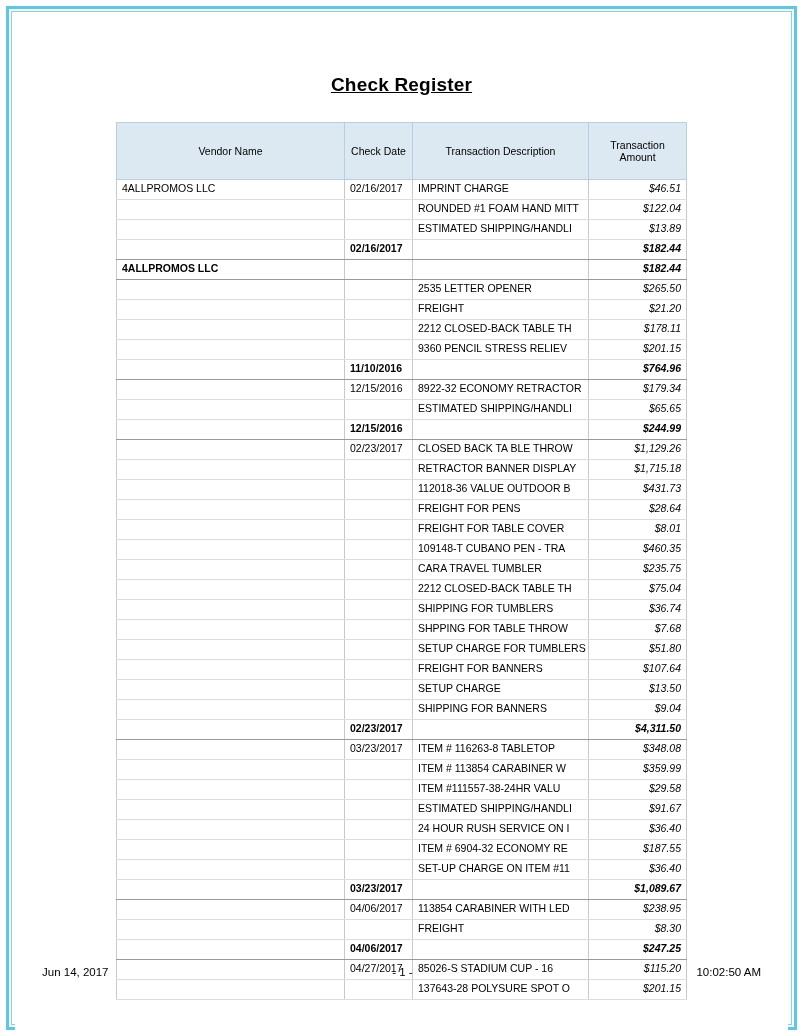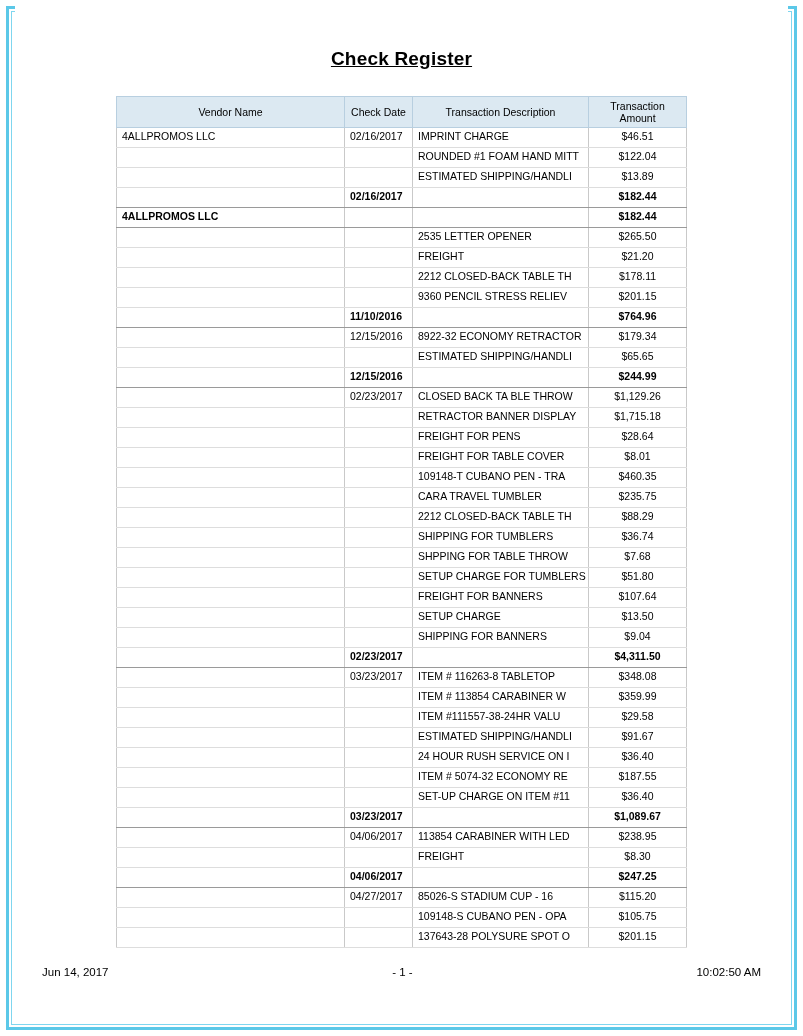--- a/index.html
+++ b/index.html
@@ -32,21 +32,21 @@
     left: 11px;
     top: 11px;
     width: 781px;
     height: 1014px;
     border: 1px solid #7fd6ef;
     box-sizing: border-box;
   }
   .sheet {
     position: absolute;
     left: 15px;
-    top: 4px;
+    top: 30px;
     width: 773px;
     height: 1006px;
     background: #ffffff;
   }
   .title {
     text-align: center;
     font-size: 19px;
     font-weight: bold;
     color: #000000;
     text-decoration: underline;
@@ -64,21 +64,21 @@
   table.register col.c3 { width: 176px; }
   table.register col.c4 { width: 98px; }
 
   table.register th {
     background: #dce9f2;
     border: 1px solid #b8cfe0;
     font-size: 10.5px;
     font-weight: normal;
     color: #000000;
     text-align: center;
-    padding: 3px 4px;
+    padding: 16px 4px;
     height: 15px;
   }
   table.register td {
     border-left: 1px solid #c9c9c9;
     border-right: 1px solid #c9c9c9;
     border-bottom: 1px solid #dddddd;
     font-size: 10.5px;
     color: #000000;
     padding: 2px 5px;
     height: 15px;
@@ -92,22 +92,23 @@
   }
   td.datecell {
     border-bottom: none;
     white-space: nowrap;
   }
   td.desc {
     white-space: nowrap;
     overflow: hidden;
   }
   td.amount {
-    text-align: center;
+    text-align: right;
     white-space: nowrap;
+    font-style: italic;
   }
   tr.subtotal td {
     font-weight: bold;
     border-top: 1px solid #9a9a9a;
     border-bottom: 1px solid #9a9a9a;
     background: #ffffff;
   }
   tr.grand td {
     font-weight: bold;
     border-top: 1px solid #9a9a9a;
@@ -239,20 +240,26 @@
           </tr>
           <tr>
             <td class="vendor"></td>
             <td class="datecell"></td>
             <td class="desc">RETRACTOR BANNER DISPLAY</td>
             <td class="amount">$1,715.18</td>
           </tr>
           <tr>
             <td class="vendor"></td>
             <td class="datecell"></td>
+            <td class="desc">112018-36 VALUE OUTDOOR B</td>
+            <td class="amount">$431.73</td>
+          </tr>
+          <tr>
+            <td class="vendor"></td>
+            <td class="datecell"></td>
             <td class="desc">FREIGHT FOR PENS</td>
             <td class="amount">$28.64</td>
           </tr>
           <tr>
             <td class="vendor"></td>
             <td class="datecell"></td>
             <td class="desc">FREIGHT FOR TABLE COVER</td>
             <td class="amount">$8.01</td>
           </tr>
           <tr>
@@ -264,21 +271,21 @@
           <tr>
             <td class="vendor"></td>
             <td class="datecell"></td>
             <td class="desc">CARA TRAVEL TUMBLER</td>
             <td class="amount">$235.75</td>
           </tr>
           <tr>
             <td class="vendor"></td>
             <td class="datecell"></td>
             <td class="desc">2212 CLOSED-BACK TABLE TH</td>
-            <td class="amount">$88.29</td>
+            <td class="amount">$75.04</td>
           </tr>
           <tr>
             <td class="vendor"></td>
             <td class="datecell"></td>
             <td class="desc">SHIPPING FOR TUMBLERS</td>
             <td class="amount">$36.74</td>
           </tr>
           <tr>
             <td class="vendor"></td>
             <td class="datecell"></td>
@@ -341,21 +348,21 @@
           </tr>
           <tr>
             <td class="vendor"></td>
             <td class="datecell"></td>
             <td class="desc">24 HOUR RUSH SERVICE ON I</td>
             <td class="amount">$36.40</td>
           </tr>
           <tr>
             <td class="vendor"></td>
             <td class="datecell"></td>
-            <td class="desc">ITEM # 5074-32 ECONOMY RE</td>
+            <td class="desc">ITEM # 6904-32 ECONOMY RE</td>
             <td class="amount">$187.55</td>
           </tr>
           <tr>
             <td class="vendor"></td>
             <td class="datecell"></td>
             <td class="desc">SET-UP CHARGE ON ITEM #11</td>
             <td class="amount">$36.40</td>
           </tr>
           <tr class="subtotal">
             <td class="vendor"></td>
@@ -379,26 +386,20 @@
             <td class="vendor"></td>
             <td class="datecell">04/06/2017</td>
             <td class="desc"></td>
             <td class="amount">$247.25</td>
           </tr>
           <tr>
             <td class="vendor"></td>
             <td class="datecell">04/27/2017</td>
             <td class="desc">85026-S STADIUM CUP - 16</td>
             <td class="amount">$115.20</td>
-          </tr>
-          <tr>
-            <td class="vendor"></td>
-            <td class="datecell"></td>
-            <td class="desc">109148-S CUBANO PEN - OPA</td>
-            <td class="amount">$105.75</td>
           </tr>
           <tr>
             <td class="vendor"></td>
             <td class="datecell"></td>
             <td class="desc">137643-28 POLYSURE SPOT O</td>
             <td class="amount">$201.15</td>
           </tr>
         </tbody>
     </table>
   </div>

